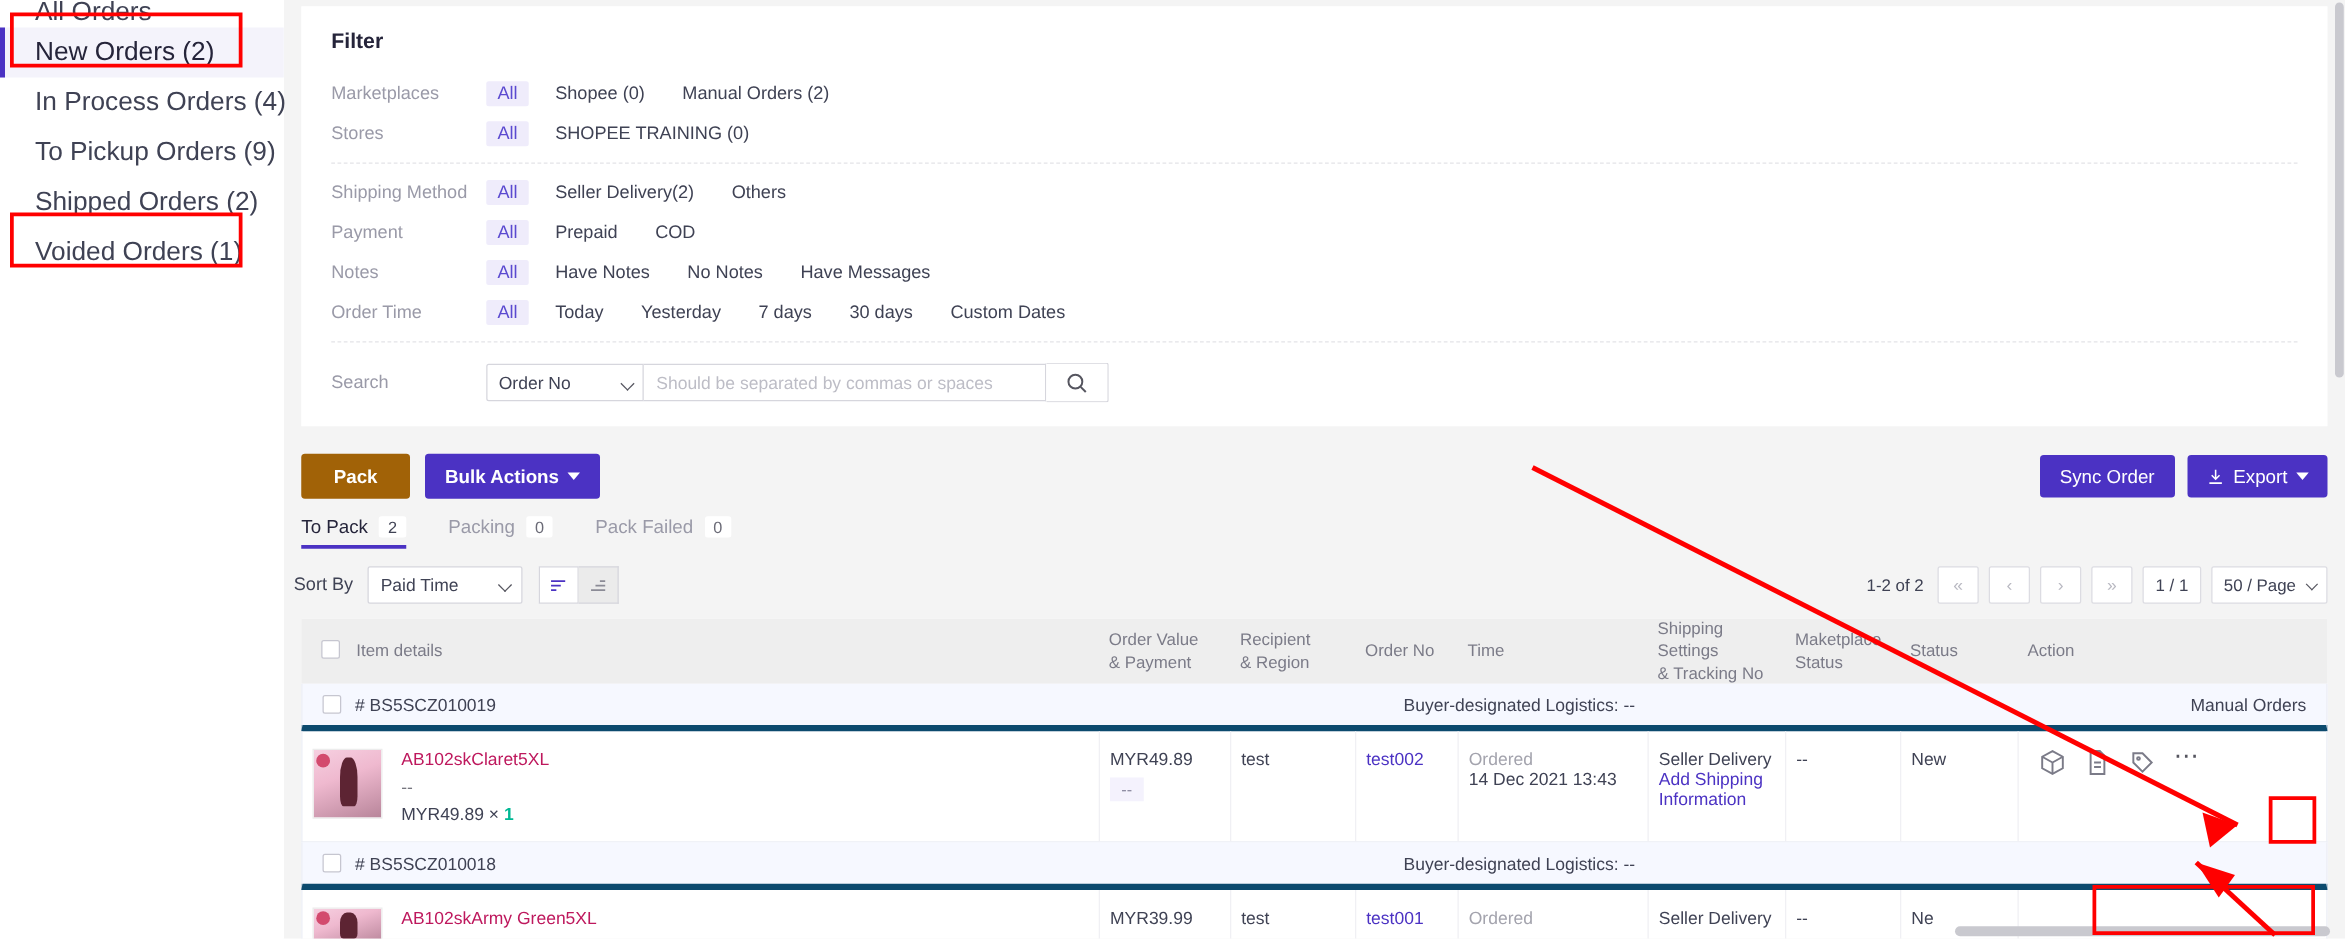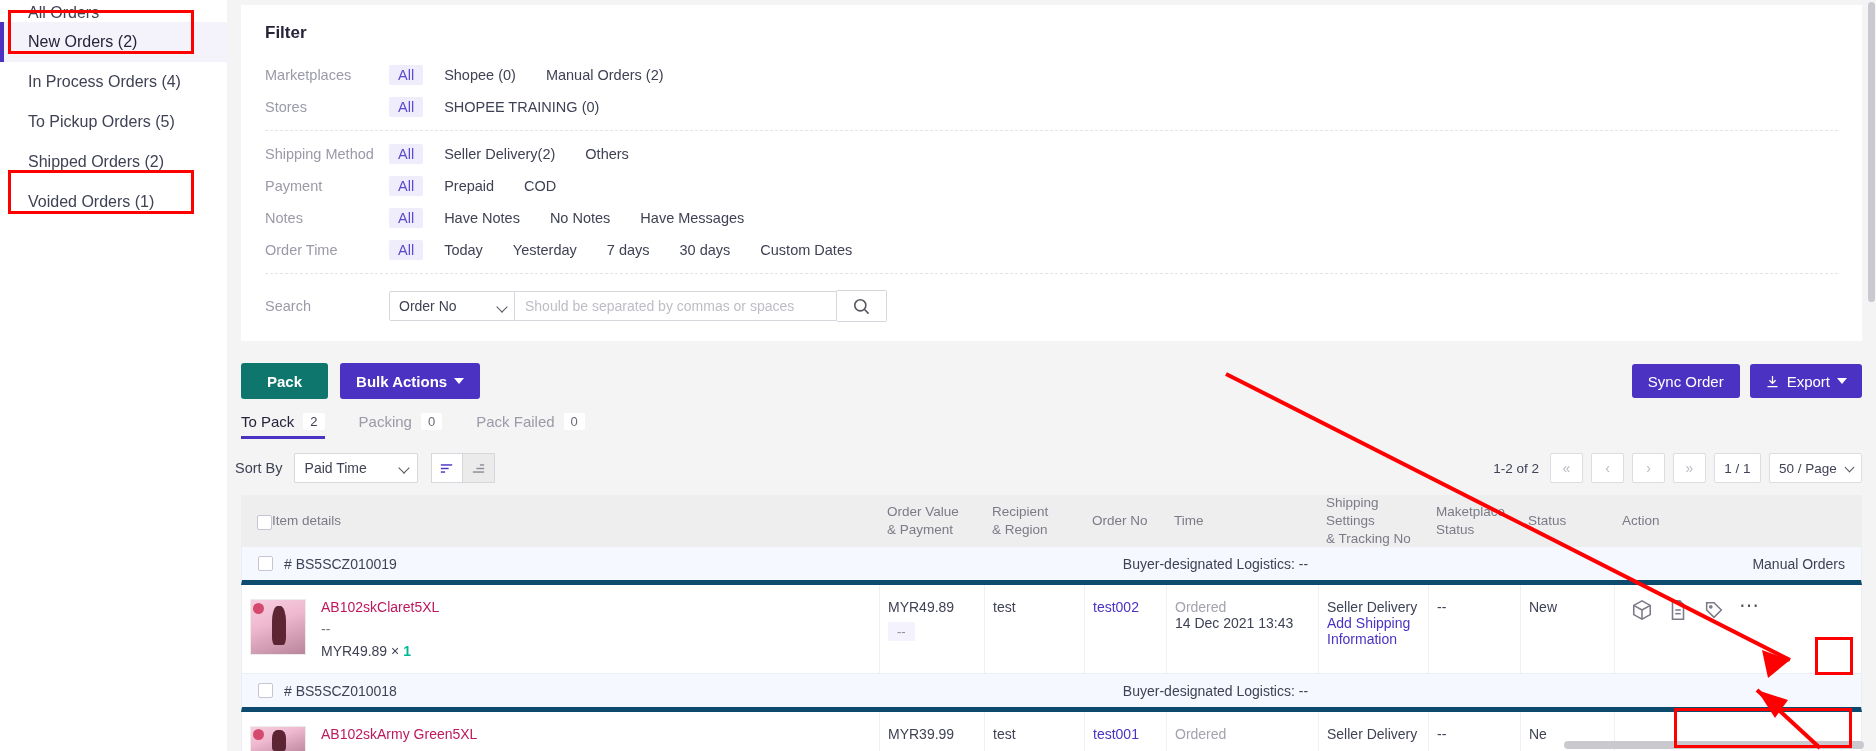--- a/index.html
+++ b/index.html
@@ -18,21 +18,21 @@
     background: #ffffff;
     padding-top: 0;
     position: relative;
     z-index: 3;
   }
   .side-item {
     height: 40px;
     display: flex;
     align-items: center;
     padding-left: 28px;
-    font-size: 16px;
+    font-size: 21px;
     color: #3f4254;
     position: relative;
     cursor: pointer;
     white-space: nowrap;
   }
   .side-item.partial { height: 22px; overflow: hidden; align-items: flex-end; }
   .side-item.active {
     background: #f4f3fb;
     color: #25243a;
   }
@@ -135,21 +135,21 @@
     position: relative;
   }
   .btn {
     border: none; cursor: pointer;
     font-family: "Liberation Sans", sans-serif;
     font-size: 15px;
     border-radius: 3px;
     display: inline-flex; align-items: center; justify-content: center;
     gap: 7px;
   }
-  .btn-pack { background: #0f766e; color: #fff; height: 36px; padding: 0 26px; font-weight: bold;}
+  .btn-pack { background: #a16207; color: #fff; height: 36px; padding: 0 26px; font-weight: bold;}
   .btn-bulk { background: #4b32c3; color: #fff; height: 36px; padding: 3px 16px; margin-left: 12px; font-weight: bold;}
   .btn-sync { background: #4b32c3; color: #fff; height: 34px; padding: 0 16px; }
   .btn-export { background: #4b32c3; color: #fff; height: 34px; padding: 0 15px; margin-left: 10px; }
   .spacer { flex: 1 1 auto; }
   .caret-d {
     width: 0; height: 0;
     border-left: 5px solid transparent; border-right: 5px solid transparent;
     border-top: 6px solid #fff;
   }
 
@@ -249,21 +249,21 @@
     height: 52px;
     font-size: 13.5px; color: #7b7b88;
   }
   .th { padding: 0 8px; line-height: 1.35; }
   .cb {
     width: 15px; height: 15px;
     border: 1px solid #c6c6d0; background: #fff;
     border-radius: 2px; display: inline-block; cursor: pointer;
     flex: 0 0 15px;
   }
-  .c-item   { flex: 0 0 638px; display: flex; align-items: flex-end; padding-left: 16px;}
+  .c-item   { flex: 0 0 638px; display: flex; align-items: flex-start; gap: 13px; padding-left: 16px;}
   .c-val    { flex: 0 0 105px; }
   .c-rec    { flex: 0 0 100px; }
   .c-ord    { flex: 0 0 82px; }
   .c-time   { flex: 0 0 152px; }
   .c-ship   { flex: 0 0 110px; }
   .c-mkt    { flex: 0 0 92px; }
   .c-stat   { flex: 0 0 94px; }
   .c-act    { flex: 1 1 auto; }
 
   .grouphdr {
@@ -339,21 +339,21 @@
     <div class="side-item partial">
       <span>All Orders</span>
     </div>
     <div class="side-item active">
       <span>New Orders (2)</span>
     </div>
     <div class="side-item">
       <span>In Process Orders (4)</span>
     </div>
     <div class="side-item">
-      <span>To Pickup Orders (5)</span>
+      <span>To Pickup Orders (9)</span>
     </div>
     <div class="side-item">
       <span>Shipped Orders (2)</span>
     </div>
     <div class="side-item">
       <span>Voided Orders (1)</span>
     </div>
   </div>
 
   <div class="main">

